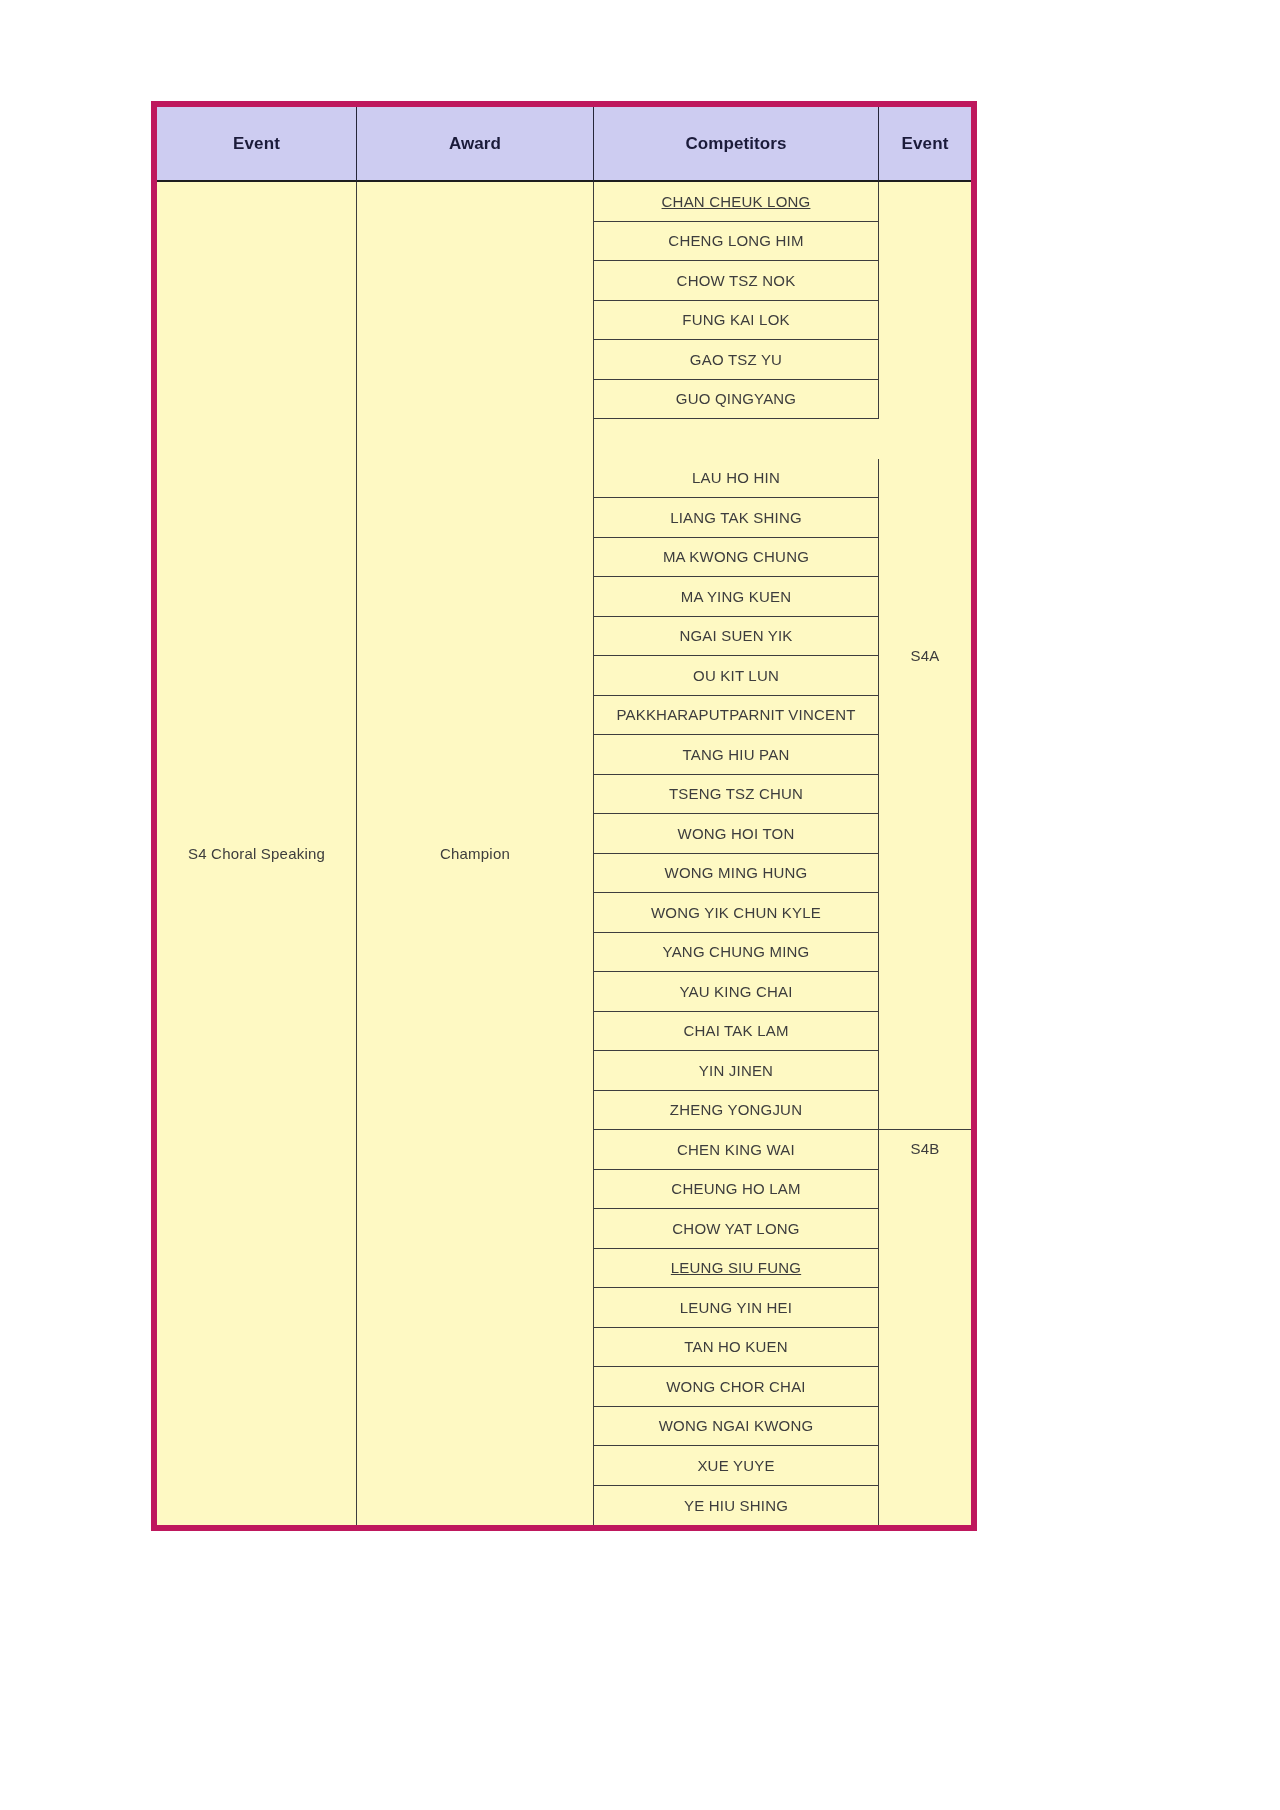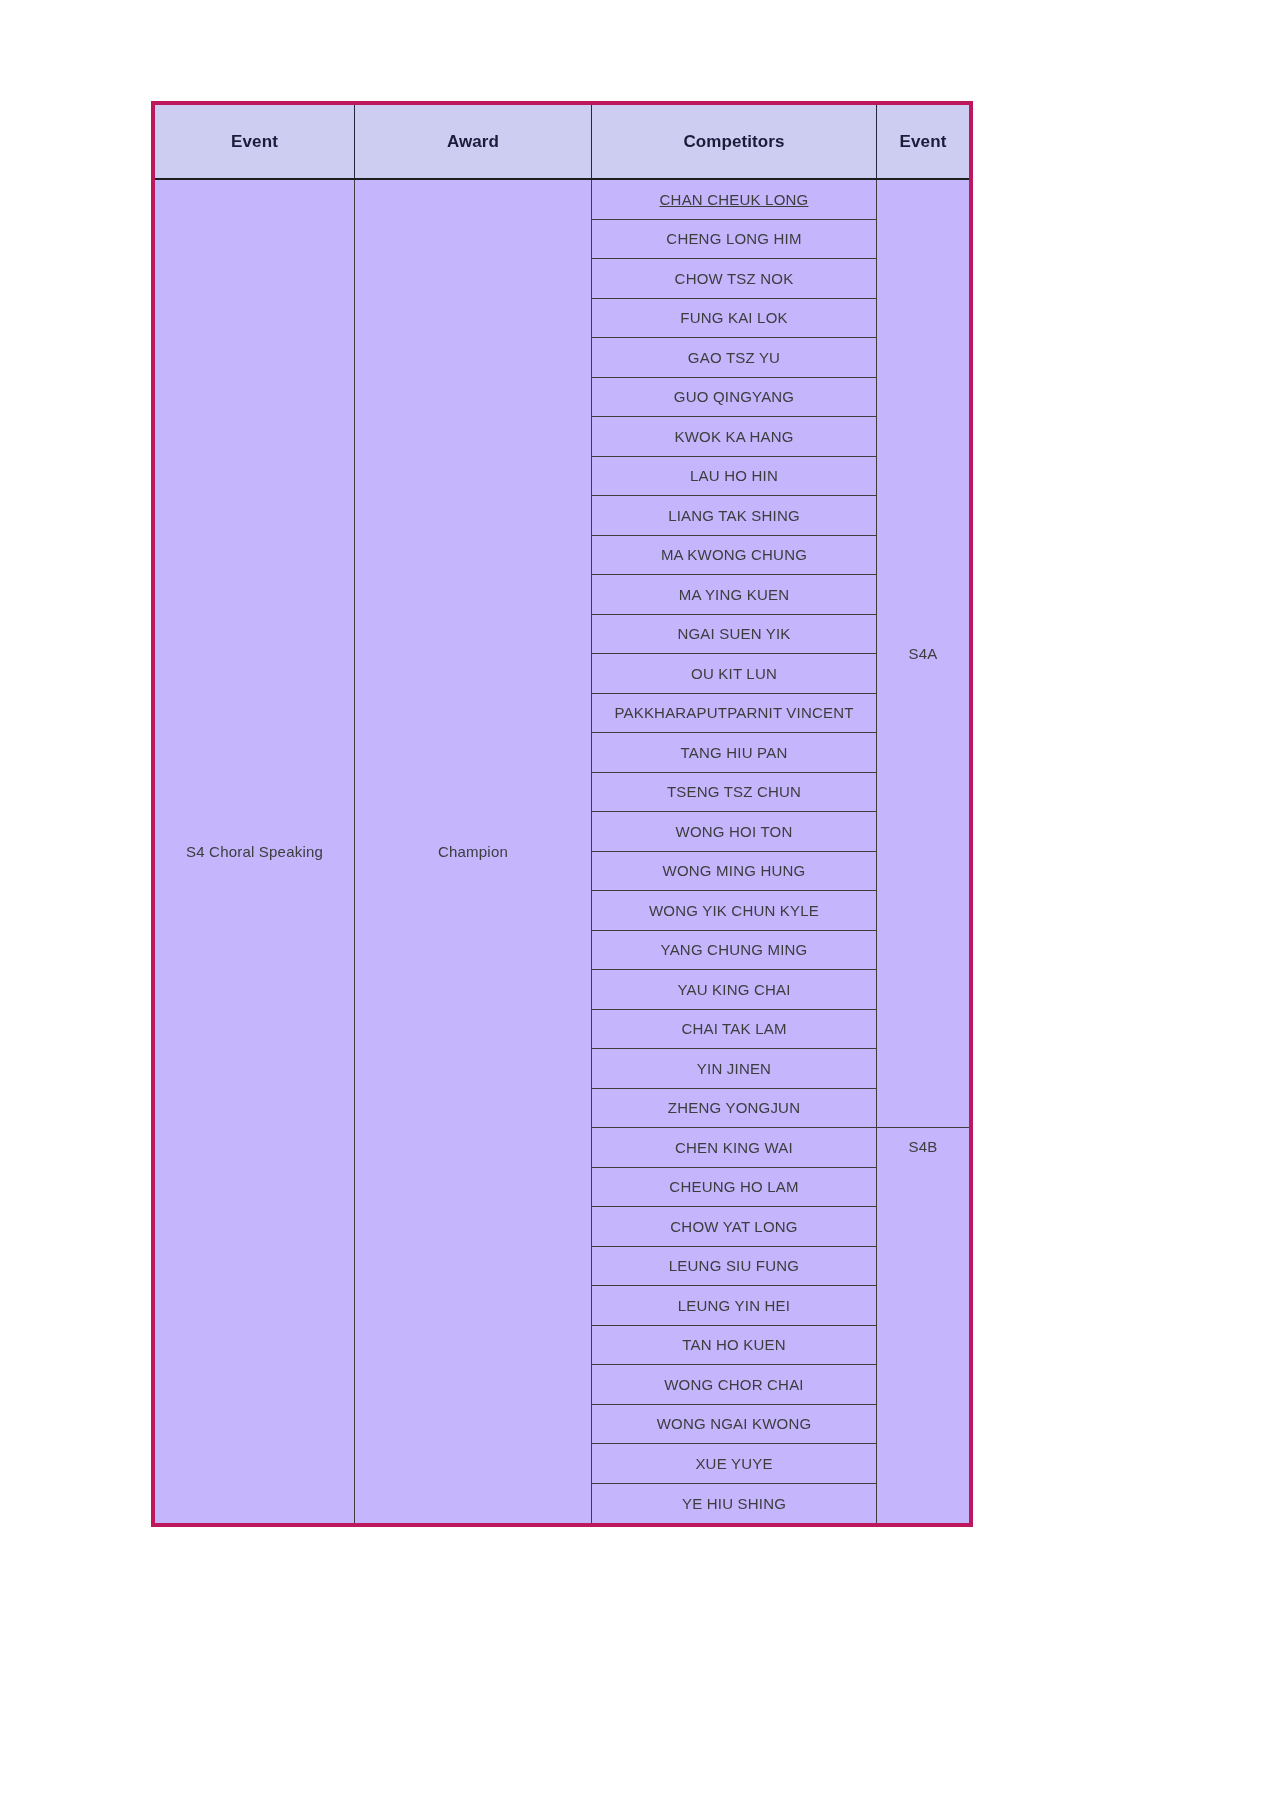--- a/index.html
+++ b/index.html
@@ -17,22 +17,22 @@
   }
   .award-table {
     position: absolute;
     left: 151px;
     top: 101px;
     width: 814px;
     height: 1418px;
     display: grid;
     grid-template-columns: 200px 237px 285px 92px;
     grid-template-rows: 75px repeat(34, 39.5px);
-    border: 4px solid #be185d;
-    background: #c4b5fd;
+    border: 6px solid #be185d;
+    background: #fef9c3;
     box-sizing: content-box;
   }
   .cell {
     display: flex;
     align-items: center;
     justify-content: center;
     border-right: 1px solid #3e3e3e;
     border-bottom: 1px solid #3e3e3e;
     box-sizing: border-box;
     font-size: 15px;
@@ -72,21 +72,20 @@
     <div class="cell no-bottom" style="grid-column:1; grid-row:2 / span 34;">S4 Choral Speaking</div>
 
     <div class="cell no-bottom" style="grid-column:2; grid-row:2 / span 34;">Champion</div>
 
     <div class="cell" style="grid-column:3; grid-row:2;text-decoration:underline;">CHAN CHEUK LONG</div>
     <div class="cell" style="grid-column:3; grid-row:3;">CHENG LONG HIM</div>
     <div class="cell" style="grid-column:3; grid-row:4;">CHOW TSZ NOK</div>
     <div class="cell" style="grid-column:3; grid-row:5;">FUNG KAI LOK</div>
     <div class="cell" style="grid-column:3; grid-row:6;">GAO TSZ YU</div>
     <div class="cell" style="grid-column:3; grid-row:7;">GUO QINGYANG</div>
-    <div class="cell" style="grid-column:3; grid-row:8;">KWOK KA HANG</div>
     <div class="cell" style="grid-column:3; grid-row:9;">LAU HO HIN</div>
     <div class="cell" style="grid-column:3; grid-row:10;">LIANG TAK SHING</div>
     <div class="cell" style="grid-column:3; grid-row:11;">MA KWONG CHUNG</div>
     <div class="cell" style="grid-column:3; grid-row:12;">MA YING KUEN</div>
     <div class="cell" style="grid-column:3; grid-row:13;">NGAI SUEN YIK</div>
     <div class="cell" style="grid-column:3; grid-row:14;">OU KIT LUN</div>
     <div class="cell" style="grid-column:3; grid-row:15;">PAKKHARAPUTPARNIT VINCENT</div>
     <div class="cell" style="grid-column:3; grid-row:16;">TANG HIU PAN</div>
     <div class="cell" style="grid-column:3; grid-row:17;">TSENG TSZ CHUN</div>
     <div class="cell" style="grid-column:3; grid-row:18;">WONG HOI TON</div>
@@ -94,21 +93,21 @@
     <div class="cell" style="grid-column:3; grid-row:20;">WONG YIK CHUN KYLE</div>
     <div class="cell" style="grid-column:3; grid-row:21;">YANG CHUNG MING</div>
     <div class="cell" style="grid-column:3; grid-row:22;">YAU KING CHAI</div>
     <div class="cell" style="grid-column:3; grid-row:23;">CHAI TAK LAM</div>
     <div class="cell" style="grid-column:3; grid-row:24;">YIN JINEN</div>
     <div class="cell" style="grid-column:3; grid-row:25;">ZHENG YONGJUN</div>
 
     <div class="cell" style="grid-column:3; grid-row:26;">CHEN KING WAI</div>
     <div class="cell" style="grid-column:3; grid-row:27;">CHEUNG HO LAM</div>
     <div class="cell" style="grid-column:3; grid-row:28;">CHOW YAT LONG</div>
-    <div class="cell" style="grid-column:3; grid-row:29;">LEUNG SIU FUNG</div>
+    <div class="cell" style="grid-column:3; grid-row:29;text-decoration:underline;">LEUNG SIU FUNG</div>
     <div class="cell" style="grid-column:3; grid-row:30;">LEUNG YIN HEI</div>
     <div class="cell" style="grid-column:3; grid-row:31;">TAN HO KUEN</div>
     <div class="cell" style="grid-column:3; grid-row:32;">WONG CHOR CHAI</div>
     <div class="cell" style="grid-column:3; grid-row:33;">WONG NGAI KWONG</div>
     <div class="cell" style="grid-column:3; grid-row:34;">XUE YUYE</div>
     <div class="cell no-bottom" style="grid-column:3; grid-row:35;">YE HIU SHING</div>
 
     <div class="cell no-right" style="grid-column:4; grid-row:2 / span 24;">S4A</div>
     <div class="cell no-right no-bottom class-cell-top" style="grid-column:4; grid-row:26 / span 10;">S4B</div>
 

